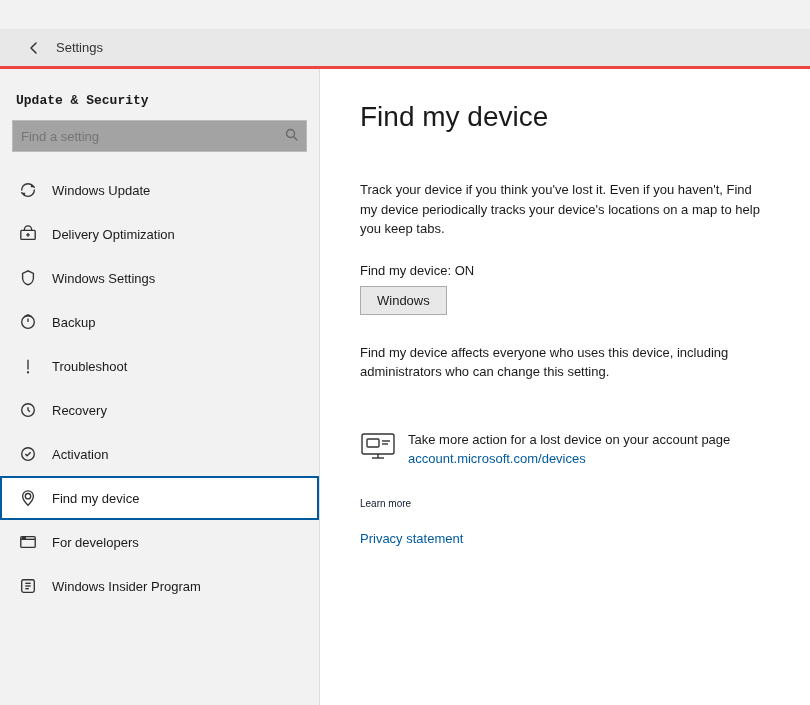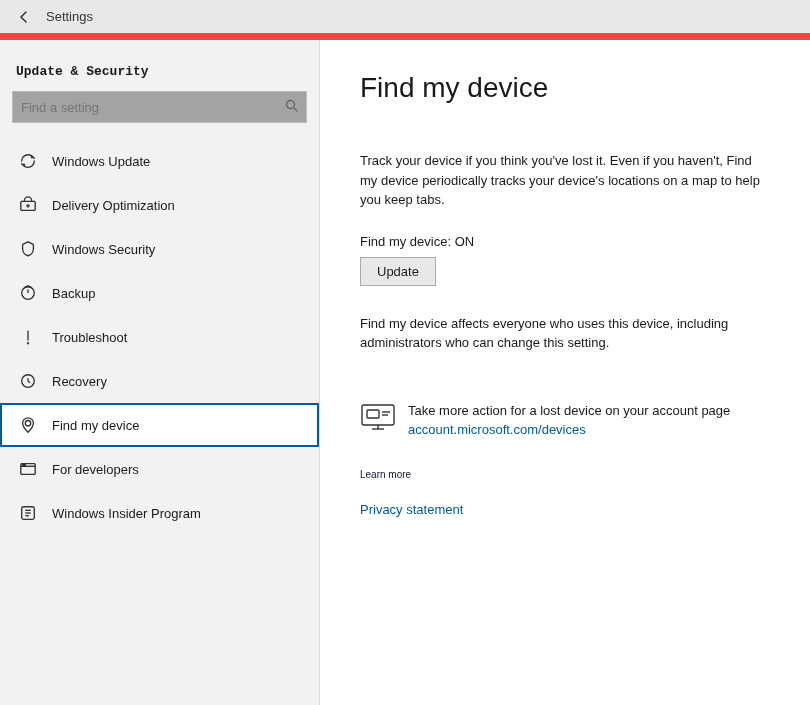--- a/index.html
+++ b/index.html
@@ -12,24 +12,25 @@
       display: flex;
       flex-direction: column;
     }
 
     
     .title-bar {
       background: #e8e8e8;
       height: 40px;
       display: flex;
       align-items: center;
-      padding: 0 12px;
+      padding: 0 22px;
       gap: 10px;
-      border-bottom: 7px solid #ef4444;
+      border-bottom: 3px solid #ef4444;
       flex-shrink: 0;
+      margin-top: 29px;
     }
     .title-bar-back {
       width: 24px;
       height: 24px;
       display: flex;
       align-items: center;
       justify-content: center;
       cursor: pointer;
       font-size: 14px;
       color: #333;
@@ -253,21 +254,21 @@
       </div>
       <span>Delivery Optimization</span>
     </div>
 
     <div class="nav-item">
       <div class="nav-icon">
         <svg viewBox="0 0 20 20" fill="none" stroke="#333" stroke-width="1.5">
           <path d="M10 2L4 5v5c0 3.5 2.6 6.7 6 7.5 3.4-.8 6-4 6-7.5V5L10 2z"></path>
         </svg>
       </div>
-      <span>Windows Security</span>
+      <span>Windows Settings</span>
     </div>
 
     <div class="nav-item">
       <div class="nav-icon">
         <svg viewBox="0 0 20 20" fill="none" stroke="#333" stroke-width="1.5">
           <circle cx="10" cy="10" r="7"></circle>
           <line x1="10" y1="6" x2="10" y2="10"></line>
           <polyline points="6,4 10,2 14,4"></polyline>
         </svg>
       </div>
@@ -288,20 +289,29 @@
     <div class="nav-item">
       <div class="nav-icon">
         <svg viewBox="0 0 20 20" fill="none" stroke="#333" stroke-width="1.5">
           <circle cx="10" cy="10" r="7"></circle>
           <polyline points="10,7 10,10 12,12"></polyline>
         </svg>
       </div>
       <span>Recovery</span>
     </div>
 
+    <div class="nav-item">
+      <div class="nav-icon">
+        <svg viewBox="0 0 20 20" fill="none" stroke="#333" stroke-width="1.5">
+          <circle cx="10" cy="10" r="7"></circle>
+          <polyline points="7,10 9,12 13,8"></polyline>
+        </svg>
+      </div>
+      <span>Activation</span>
+    </div>
 
     <div class="nav-item active">
       <div class="nav-icon">
         <svg viewBox="0 0 20 20" fill="none" stroke="#333" stroke-width="1.5">
           <circle cx="10" cy="8" r="3"></circle>
           <path d="M10 2a6 6 0 0 1 6 6c0 4-6 10-6 10S4 12 4 8a6 6 0 0 1 6-6z"></path>
         </svg>
       </div>
       <span>Find my device</span>
     </div>
@@ -331,21 +341,21 @@
     </div>
   </div>
 
   <div class="content">
     <h1 class="page-title">Find my device</h1>
 
     <p class="description">Track your device if you think you've lost it. Even if you haven't, Find my device periodically tracks your device's locations on a map to help you keep tabs.</p>
 
     <p class="status-label">Find my device: ON</p>
 
-    <button class="change-btn">Update</button>
+    <button class="change-btn">Windows</button>
 
     <p class="affect-text">Find my device affects everyone who uses this device, including administrators who can change this setting.</p>
 
     <div class="account-section">
       <div class="account-icon">
         <svg width="36" height="28" viewBox="0 0 36 28" fill="none" stroke="#333" stroke-width="1.4">
           <rect x="2" y="2" width="32" height="20" rx="2"></rect>
           <line x1="12" y1="26" x2="24" y2="26"></line>
           <line x1="18" y1="22" x2="18" y2="26"></line>
           <rect x="7" y="7" width="12" height="8" rx="1"></rect>

